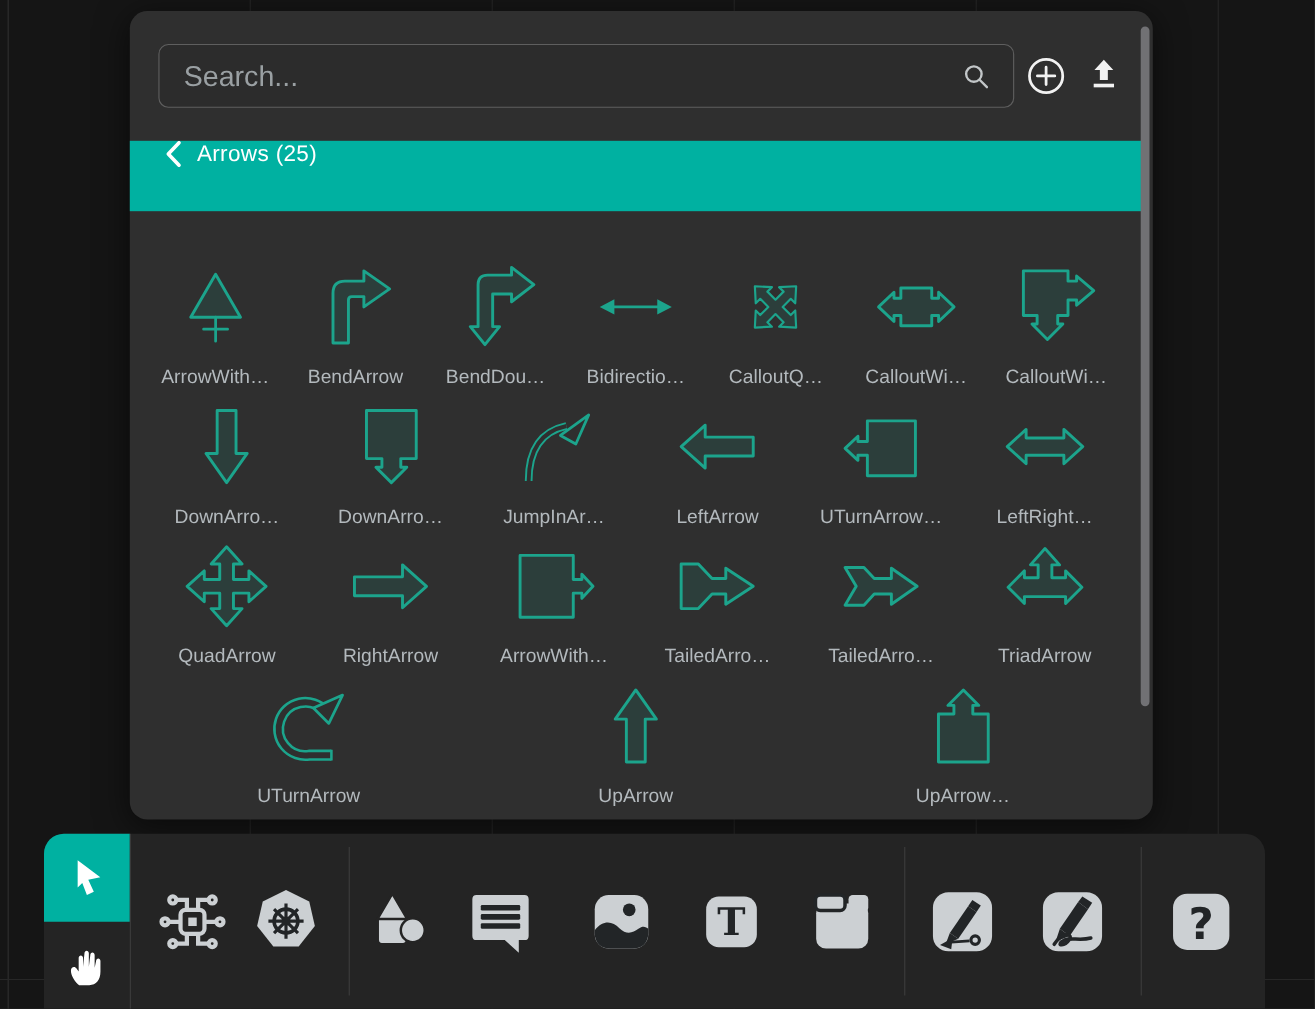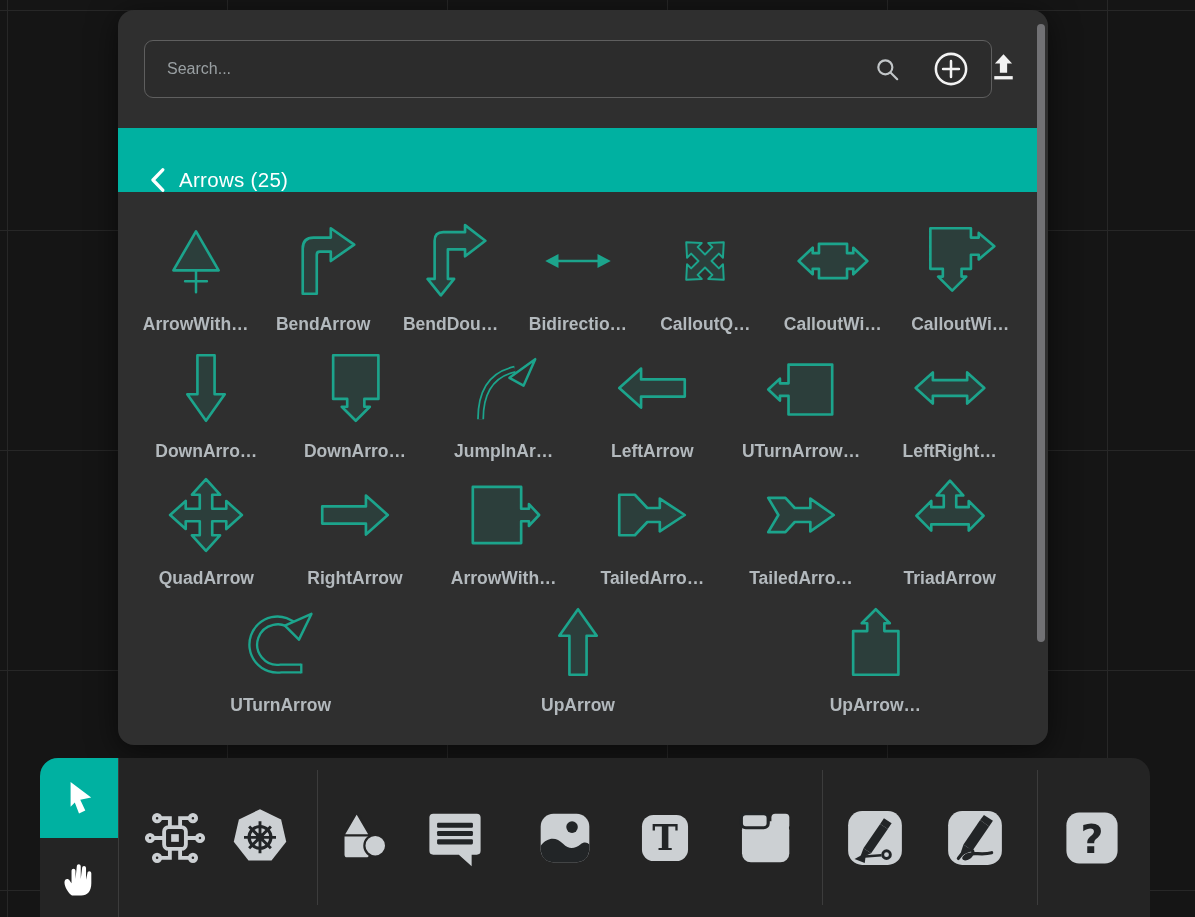--- a/index.html
+++ b/index.html
@@ -25,37 +25,37 @@
     background-color:var(--canvas);
     position:relative;
   }
   
   .panel{
     position:absolute;left:118px;top:10px;width:930px;height:735px;
     background:var(--panel);border-radius:16px;
     box-shadow:0 6px 30px rgba(0,0,0,.55);
   }
   .search-input{
-    position:absolute;left:26px;top:30px;width:848px;height:58px;
+    position:absolute;left:26px;top:30px;width:778px;height:58px;
     background:#2c2c2c;border:1px solid #5f5f5f;border-radius:9px;
-    color:#e8e8e8;font-size:16px;padding:0 60px 0 22px;outline:none;
+    color:#e8e8e8;font-size:26px;padding:0 60px 0 22px;outline:none;
     font-family:"Liberation Sans",sans-serif;
   }
   .search-input::placeholder{color:#9aa0a3;}
   .search-glass{position:absolute;left:756px;top:46px;width:27px;height:27px;}
   .icon-btn{position:absolute;background:none;border:none;cursor:pointer;padding:0;}
   .btn-plus{left:815px;top:41px;width:36px;height:36px;}
   .btn-upload{left:869px;top:43px;width:33px;height:33px;}
   .cat-header{
     position:absolute;left:0;top:118px;width:920px;height:64px;
-    background:var(--accent);display:flex;align-items:flex-end;cursor:pointer;
+    background:var(--accent);display:flex;align-items:flex-start;cursor:pointer;
   }
   .cat-chevron{width:15px;height:24px;margin-left:32px;flex:none;}
   .cat-label{color:#ffffff;font-size:20.5px;margin-left:14px;letter-spacing:.3px;}
-  .shape-grid{position:absolute;left:0;top:164px;width:920px;font-weight:bold;}
+  .shape-grid{position:absolute;left:0;top:182px;width:920px;}
   .shape-row{display:flex;padding:0 14px;height:127px;margin-top:0;}
   .shape-row:first-child{margin-top:39px;}
   .shape-cell{flex:1;display:flex;flex-direction:column;align-items:center;justify-content:flex-end;cursor:pointer;}
   .shape-icon-wrap{height:96px;display:flex;align-items:center;justify-content:center;}
   .shape-svg{width:78px;height:78px;}
   .shape-label{
     height:31px;line-height:31px;font-size:17.5px;color:var(--label);
     white-space:nowrap;
   }
   .scrollbar{

